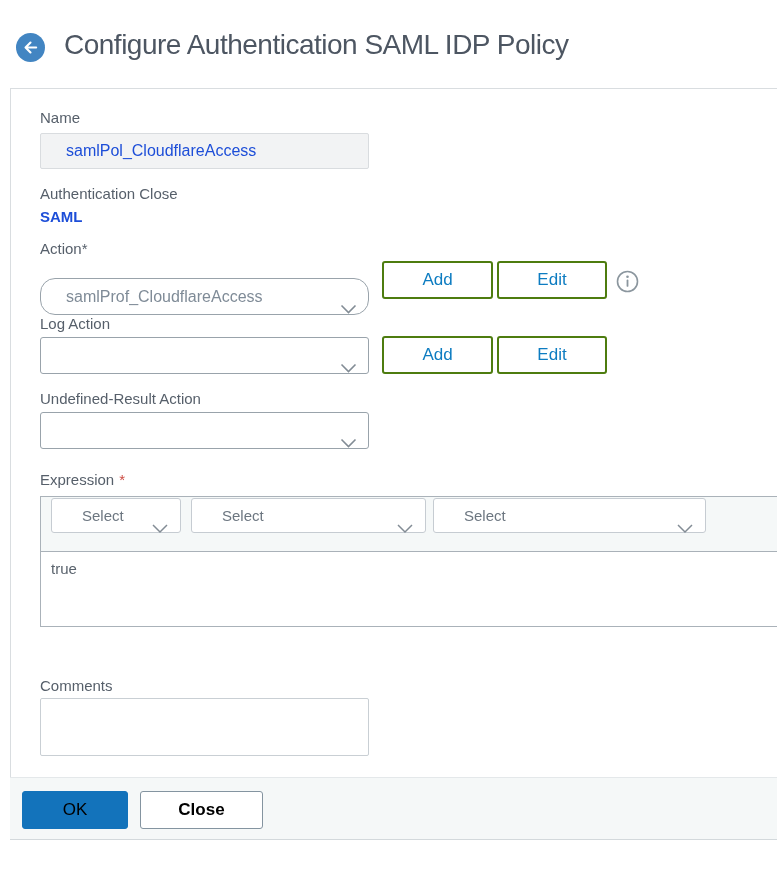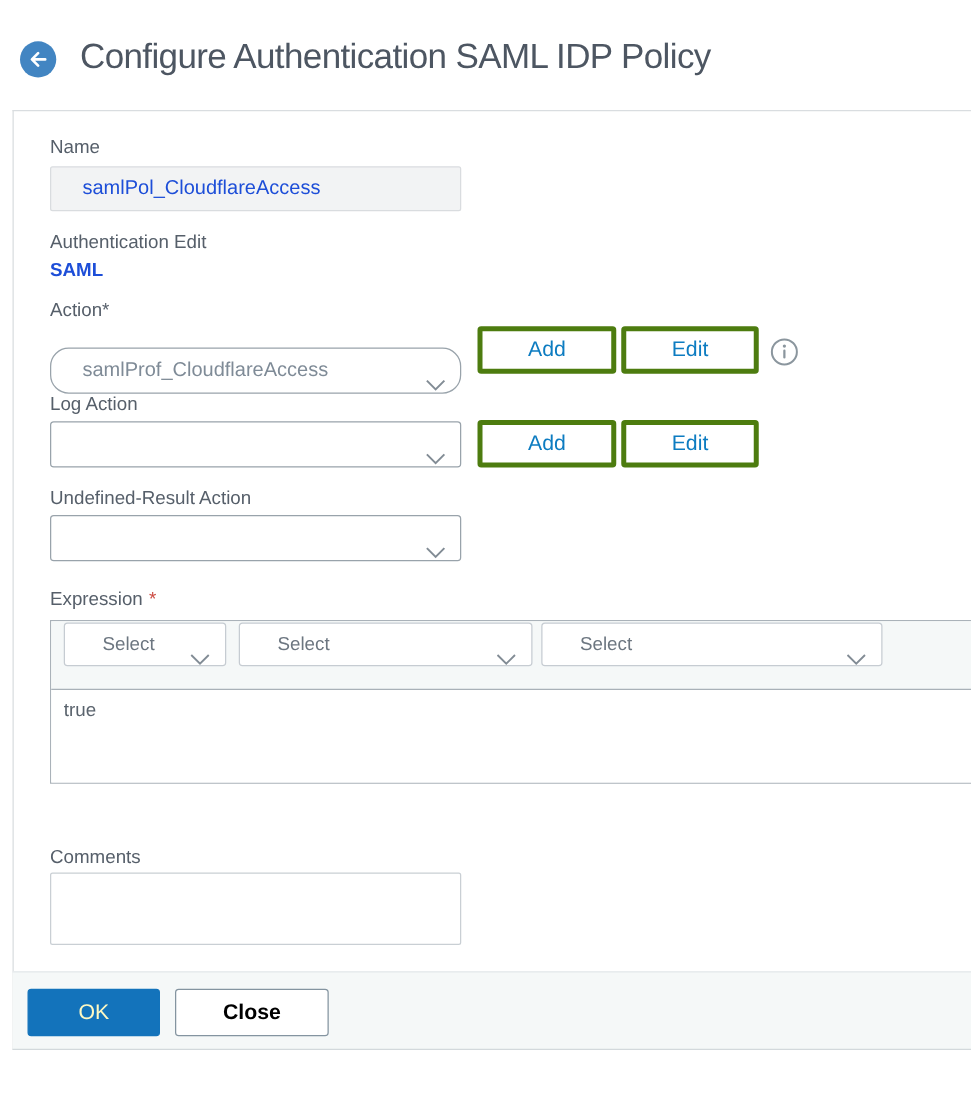--- a/index.html
+++ b/index.html
@@ -24,21 +24,21 @@
       color:#1d4ed8; font-size:16px; line-height:34px; padding-left:25px;
       white-space:nowrap; overflow:hidden; }
 
   .static-value { position:absolute; font-size:15px; font-weight:bold; color:#1d4ed8; }
 
   .combo { position:absolute; width:329px; height:37px; background:#fff;
       border:1px solid #99a3ab; border-radius:3px; color:#7f8b97; font-size:16px;
       line-height:35px; padding-left:25px; cursor:pointer; white-space:nowrap; overflow:hidden; }
   .combo .chev { position:absolute; right:11px; top:13px; }
 
-  .btn-outline { position:absolute; height:38px; background:#fff; border:4px solid #4d7c0f;
+  .btn-outline { position:absolute; height:38px; background:#fff; border:2px solid #4d7c0f;
       border-radius:3px; color:#0d7cc1; font-size:17px; display:flex; align-items:center;
       justify-content:center; cursor:pointer; }
 
   .info-icon { position:absolute; left:616px; top:270px; width:23px; height:23px; cursor:pointer; }
 
   
   .expr-box { position:absolute; left:40px; top:496px; width:745px; height:131px;
       border:1px solid #aab2b9; background:#fff; }
   .expr-toolbar { position:relative; height:55px; background:#f5f8f8; border-bottom:1px solid #a9b1b8; }
   .expr-select { position:absolute; top:1px; height:35px; background:#fff; border:1px solid #c6ccd2;
@@ -53,21 +53,21 @@
       padding:8px 10px; }
 
   .comments-box { position:absolute; left:40px; top:698px; width:329px; height:58px;
       border:1px solid #c9cfd4; border-radius:2px; background:#fff; resize:none; outline:none;
       font-family:"Liberation Sans", sans-serif; font-size:15px; color:#565f6a; padding:6px 8px; }
 
   
   .footer { position:absolute; left:10px; top:777px; width:790px; height:63px;
       background:#f5f8f8; border-top:1px solid #e4e8ea; border-bottom:1px solid #d3d9dc; }
   .btn-primary { position:absolute; left:12px; top:13px; width:106px; height:38px;
-      background:#1373bb; color:#fef9c3; border:1px solid #1373bb; border-radius:3px;
+      background:#1373bb; color:#000000; border:1px solid #1373bb; border-radius:3px;
       font-size:17px; display:flex; align-items:center; justify-content:center; cursor:pointer; }
   .btn-secondary { position:absolute; left:130px; top:13px; width:123px; height:38px;
       background:#ffffff; color:#000000; border:1px solid #8494a0; border-radius:3px;
       font-size:17px; display:flex; align-items:center; justify-content:center; cursor:pointer;font-weight:bold; }
 </style>
 </head>
 <body>
 
 <div class="page">
 
@@ -78,21 +78,21 @@
       </svg>
     </span>
   </div>
   <div class="page-title">Configure Authentication SAML IDP Policy</div>
 
   <div class="panel"></div>
 
   <div class="lbl" style="left:40px; top:109px;text-align:right;">Name</div>
   <div class="text-input-disabled">samlPol_CloudflareAccess</div>
 
-  <div class="lbl" style="left:40px; top:185px;">Authentication Edit</div>
+  <div class="lbl" style="left:40px; top:185px;">Authentication Close</div>
   <div class="static-value" style="left:40px; top:208px;">SAML</div>
 
   <div class="lbl" style="left:40px; top:240px;">Action*</div>
   <div class="combo" style="left:40px; top:278px;border-radius:15px;">
     <span>samlProf_CloudflareAccess</span>
     <span class="chev">
       <svg width="17" height="11" viewBox="0 0 17 11">
           <path d="M1.5 1.5 L8.5 8.5 L15.5 1.5" stroke="#828c95" stroke-width="1.6" fill="none"></path>
         </svg>
     </span>

